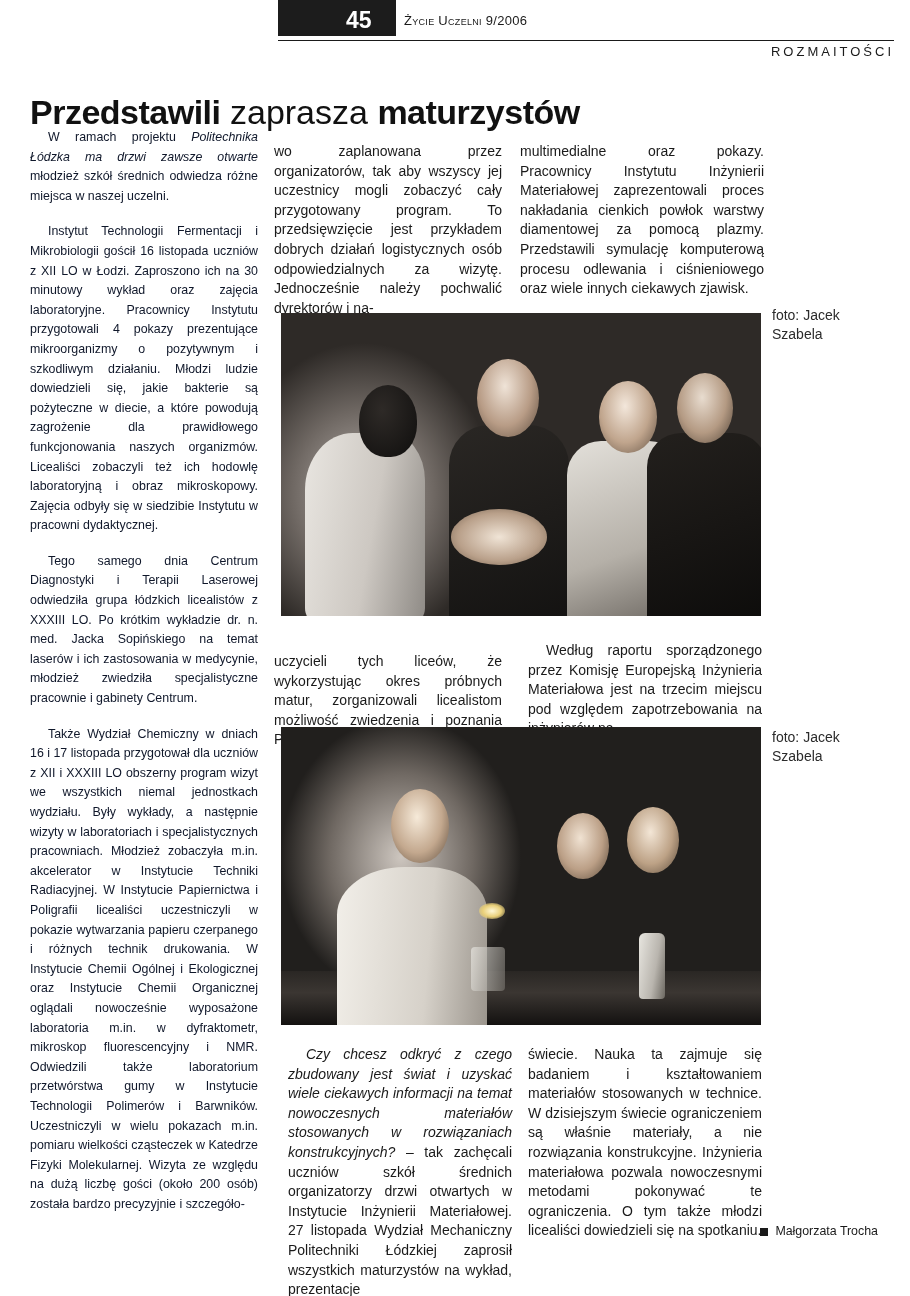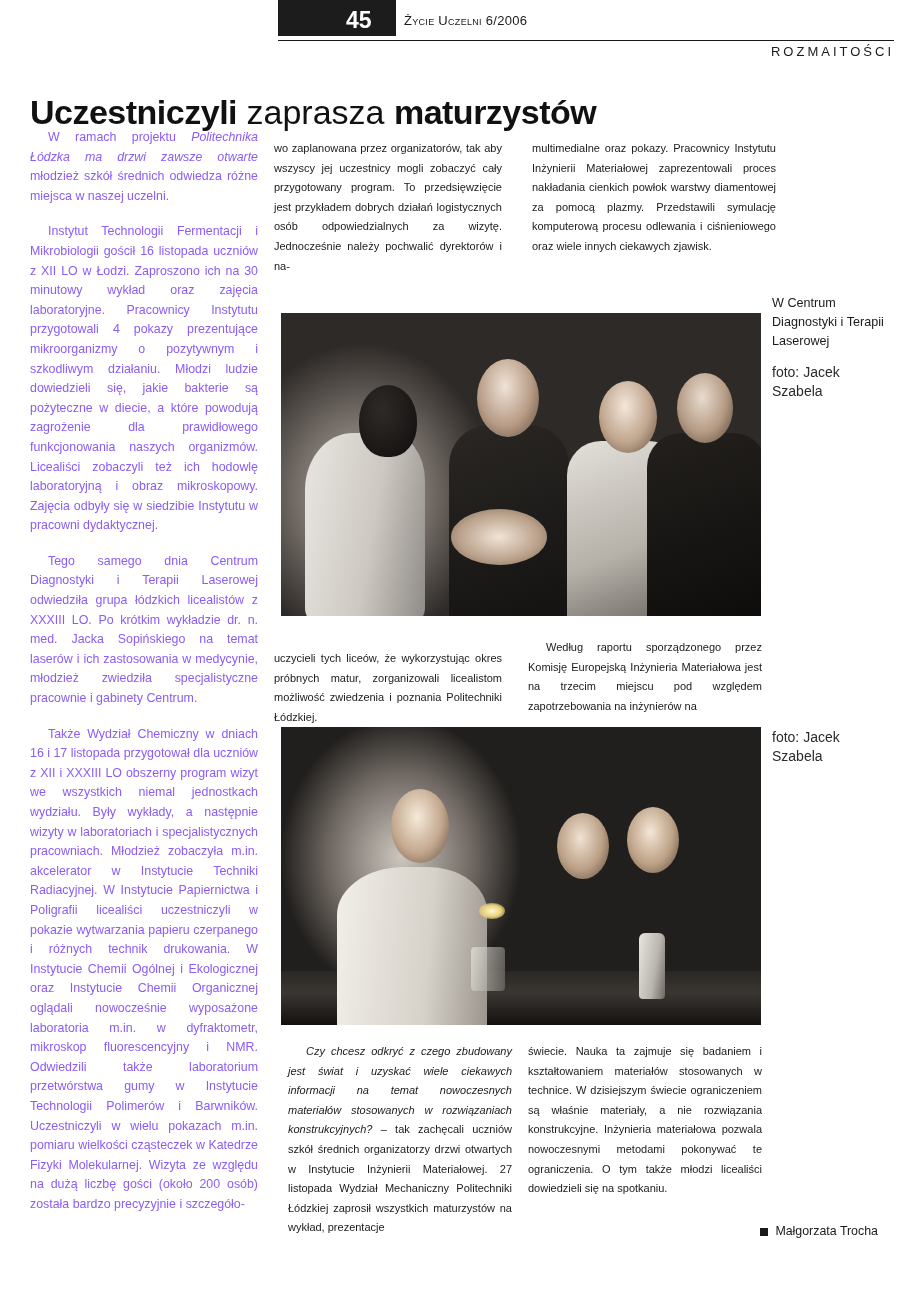--- a/index.html
+++ b/index.html
@@ -81,29 +81,29 @@
   .article-title .bold { font-weight: bold; letter-spacing: -0.5px; }
   .article-title .light { font-weight: normal; letter-spacing: 0px; }
 
   
   .col {
     position: absolute;
     top: 128px;
     font-size: 12.4px;
     line-height: 19.6px;
     text-align: justify;
-    color: #8b5cf6;
+    color: #0f172a;
   }
   .col p { margin: 0; }
   .col p + p { margin-top: 16px; }
   .indent { text-indent: 18px; }
   .col-1 { left: 30px;  width: 228px; }
 
   
-  .col-a { position: absolute; font-size: 11px; line-height: 19.6px; text-align: justify; }
+  .col-a { position: absolute; font-size: 14px; line-height: 19.6px; text-align: justify; }
   .italic { font-style: italic; }
 
   
   .photo {
     position: absolute;
     background: #3a3a3a;
     overflow: hidden;
   }
 
   
@@ -257,27 +257,27 @@
     margin-right: 7px;
     vertical-align: middle;
   }
 </style>
 </head>
 <body>
 
 <div class="page-header">
   <div class="header-bar"></div>
   <div class="page-number">45</div>
-  <div class="issue-line">Życie Uczelni 6/2006</div>
+  <div class="issue-line">Życie Uczelni 9/2006</div>
   <div class="section-rule"></div>
   <div class="section-label">ROZMAITOŚCI</div>
 </div>
 
 <h1 class="article-title">
-  <span class="bold">Uczestniczyli</span>
+  <span class="bold">Przedstawili</span>
   <span class="light">zaprasza</span>
   <span class="bold">maturzystów</span>
 </h1>
 
 <div class="col col-1">
   <p class="indent">
     W ramach projektu <span class="italic">Politechnika Łódzka ma drzwi zawsze otwarte</span> młodzież szkół średnich odwiedza różne miejsca w naszej uczelni.
   </p>
   <p class="indent">Instytut Technologii Fermentacji i Mikrobiologii gościł 16 listopada uczniów z XII LO w Łodzi. Zaproszono ich na 30 minutowy wykład oraz zajęcia laboratoryjne. Pracownicy Instytutu przygotowali 4 pokazy prezentujące mikroorganizmy o pozytywnym i szkodliwym działaniu. Młodzi ludzie dowiedzieli się, jakie bakterie są pożyteczne w diecie, a które powodują zagrożenie dla prawidłowego funkcjonowania naszych organizmów. Licealiści zobaczyli też ich hodowlę laboratoryjną i obraz mikroskopowy. Zajęcia odbyły się w siedzibie Instytutu w pracowni dydaktycznej.</p>
   <p class="indent">Tego samego dnia Centrum Diagnostyki i Terapii Laserowej odwiedziła grupa łódzkich licealistów z XXXIII LO. Po krótkim wykładzie dr. n. med. Jacka Sopińskiego na temat laserów i ich zastosowania w medycynie, młodzież zwiedziła specjalistyczne pracownie i gabinety Centrum.</p>
@@ -291,21 +291,21 @@
 <div class="col-a" style="left:274px; top:638px; width:228px;">
   <p>uczycieli tych liceów, że wykorzystując okres próbnych matur, zorganizowali licealistom możliwość zwiedzenia i poznania Politechniki Łódzkiej.</p>
 </div>
 
 <div class="col-a" style="left:288px; top:1031px; width:224px;">
   <p class="indent">
     <span class="italic">Czy chcesz odkryć z czego zbudowany jest świat i uzyskać wiele ciekawych informacji na temat nowoczesnych materiałów stosowanych w rozwiązaniach konstrukcyjnych?</span><span> – tak zachęcali uczniów szkół średnich organizatorzy drzwi otwartych w Instytucie Inżynierii Materiałowej. 27 listopada Wydział Mechaniczny Politechniki Łódzkiej zaprosił wszystkich maturzystów na wykład, prezentacje</span>
   </p>
 </div>
 
-<div class="col-a" style="left:532px; top:128px; width:244px;">
+<div class="col-a" style="left:520px; top:128px; width:244px;">
   <p>multimedialne oraz pokazy. Pracownicy Instytutu Inżynierii Materiałowej zaprezentowali proces nakładania cienkich powłok warstwy diamentowej za pomocą plazmy. Przedstawili symulację komputerową procesu odlewania i ciśnieniowego oraz wiele innych ciekawych zjawisk.</p>
 </div>
 
 <div class="col-a" style="left:528px; top:627px; width:234px;">
   <p class="indent">Według raportu sporządzonego przez Komisję Europejską Inżynieria Materiałowa jest na trzecim miejscu pod względem zapotrzebowania na inżynierów na</p>
 </div>
 
 <div class="col-a" style="left:528px; top:1031px; width:234px;">
   <p>świecie. Nauka ta zajmuje się badaniem i kształtowaniem materiałów stosowanych w technice. W dzisiejszym świecie ograniczeniem są właśnie materiały, a nie rozwiązania konstrukcyjne. Inżynieria materiałowa pozwala nowoczesnymi metodami pokonywać te ograniczenia. O tym także młodzi licealiści dowiedzieli się na spotkaniu.</p>
 </div>
@@ -316,21 +316,20 @@
   <div class="body-b"></div>
   <div class="head-b"></div>
   <div class="body-c"></div>
   <div class="head-c"></div>
   <div class="body-d"></div>
   <div class="head-d"></div>
   <div class="hands"></div>
 </div>
 
 <div class="caption" id="caption-1">
-  <div>W Centrum Diagnostyki i Terapii Laserowej</div>
   <div class="credit">foto: Jacek Szabela</div>
 </div>
 
 <div class="photo" id="photo-2">
   <div class="bench"></div>
   <div class="coat"></div>
   <div class="head-w"></div>
   <div class="flame"></div>
   <div class="head-x"></div>
   <div class="head-y"></div>

